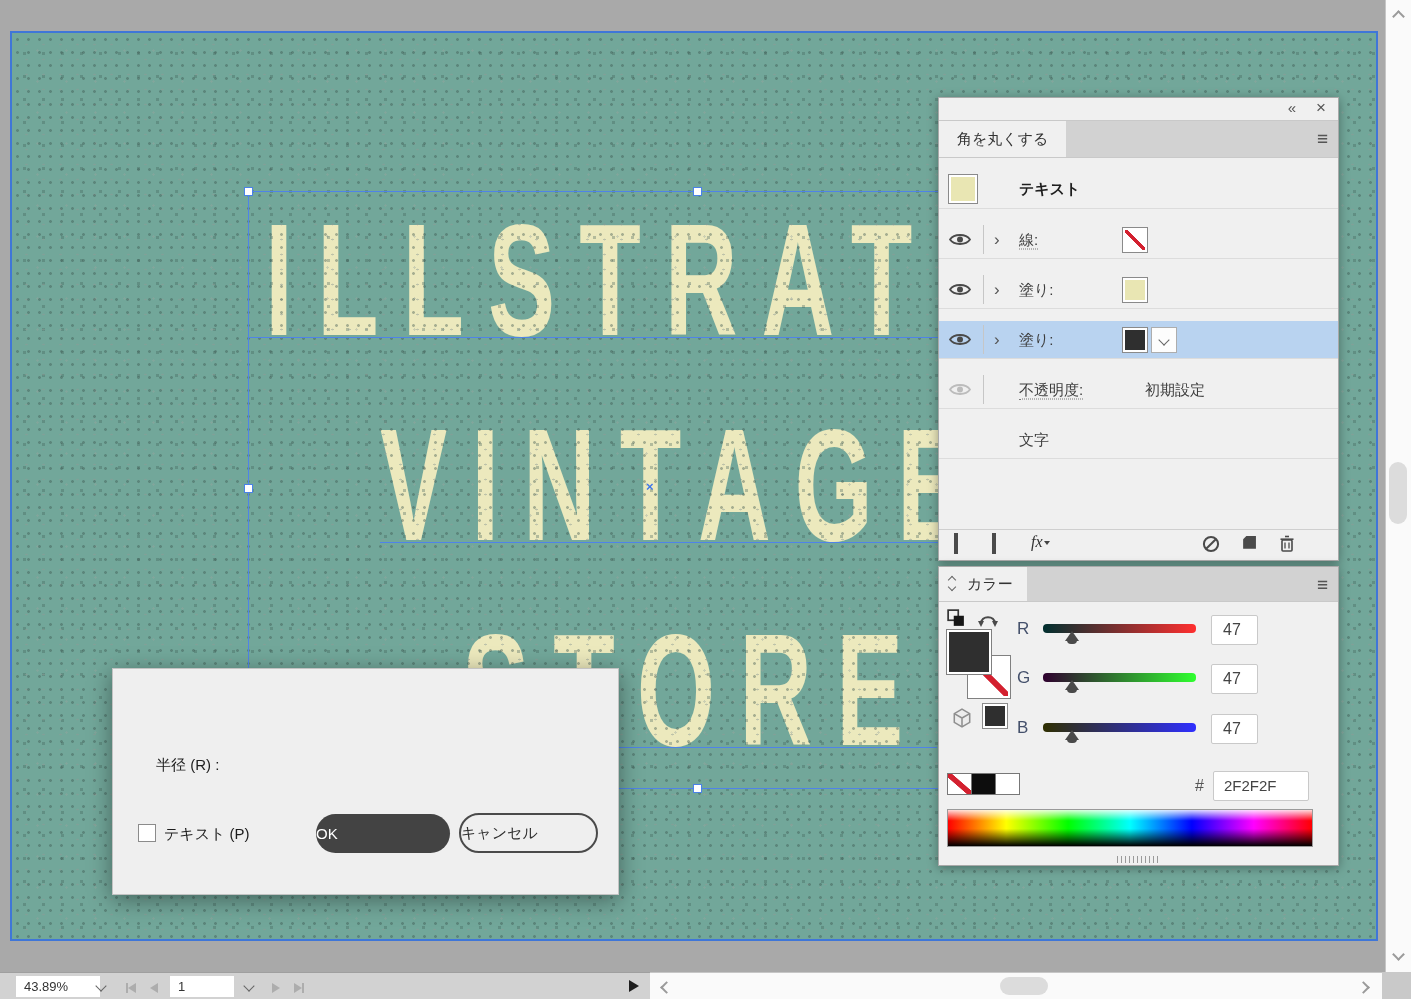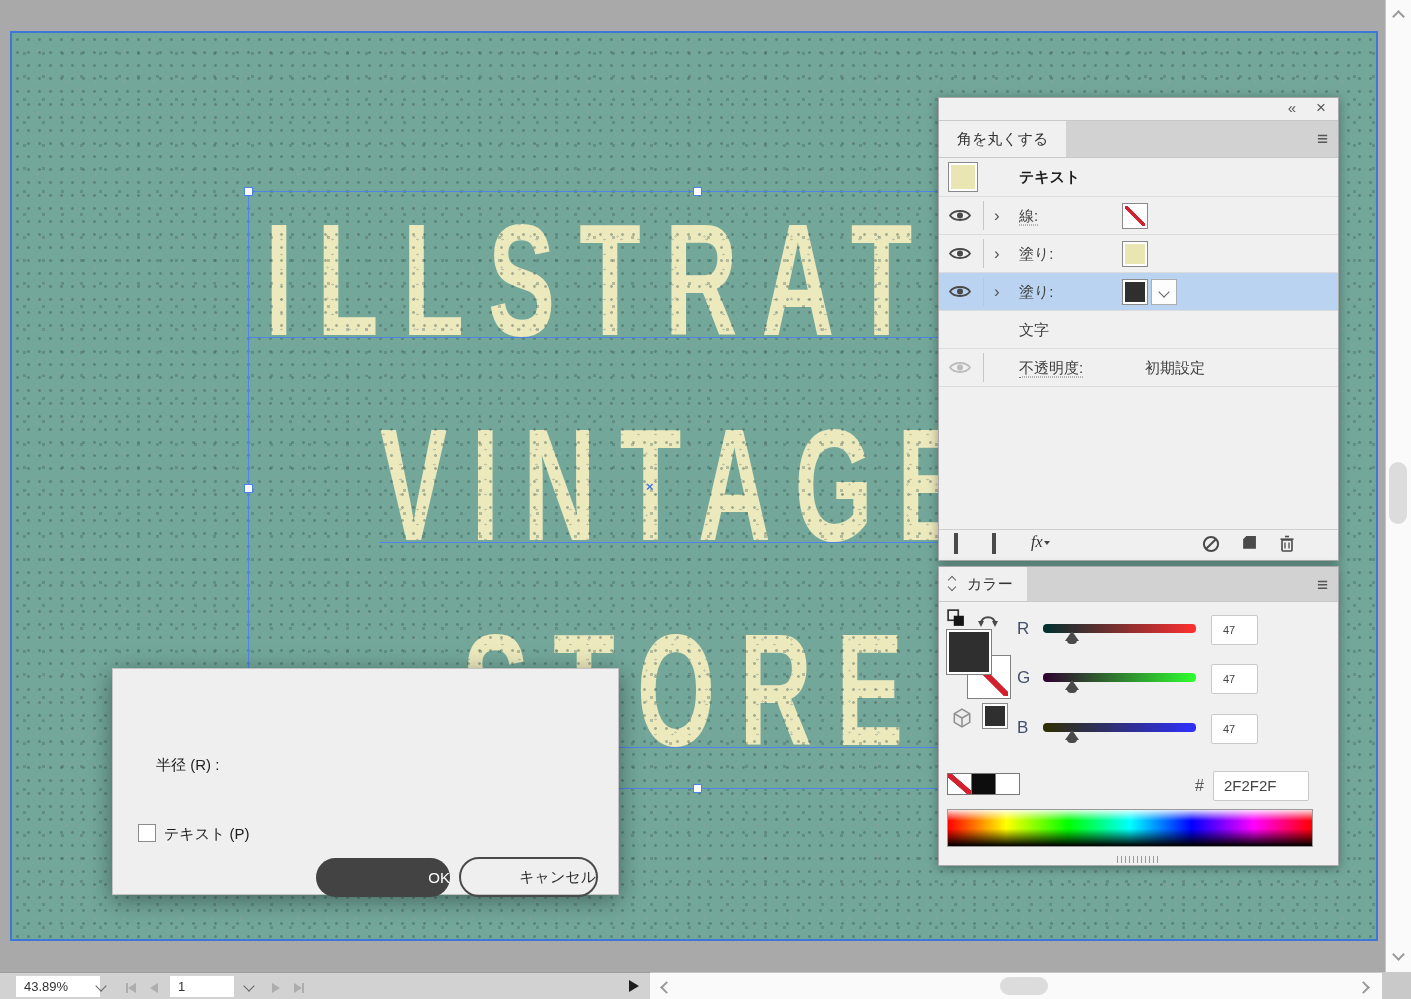--- a/index.html
+++ b/index.html
@@ -35,21 +35,21 @@
   .tab { position:absolute; left:0; top:0; height:36px; line-height:36px; padding:0 18px; background:#f0f0f0; color:#333; }
   .menu-ic { position:absolute; right:10px; top:7px; font-size:19px; color:#555; }
   .chev { display:inline-block; width:7px; height:7px; border-right:2px solid #555; border-bottom:2px solid #555; transform:rotate(45deg); }
   .chev.up { transform:rotate(-135deg); }
   .chev.left { transform:rotate(135deg); }
   .chev.right { transform:rotate(-45deg); }
   .chev.thin { border-width:1.5px; border-color:#666; }
   .chev.gray { border-color:#9a9a9a; }
 
   
-  .ap-row { position:relative; border-bottom:1px solid #dcdcdc; background:#f0f0f0; }
+  .ap-row { position:relative; border-bottom:1px solid #dcdcdc; background:#f0f0f0;margin-top:12px; }
   .row-title { height:38px; }
   .row-std { height:37px; }
   .row-sel { background:#b9d3f0; }
   .eye-btn { position:absolute; left:10px; top:50%; transform:translateY(-50%); width:24px; height:16px; }
   .eye-sep { position:absolute; left:44px; top:4px; bottom:4px; width:1px; background:#c6c6c6; }
   .row-chev { position:absolute; left:55px; top:50%; transform:translateY(-50%); font-size:17px; color:#555; }
   .row-label { position:absolute; left:80px; top:50%; transform:translateY(-50%); color:#3c3c3c; }
   .dotted-u { border-bottom:1px dotted #777; padding-bottom:1px; }
   .sw { box-sizing:border-box; border:2px solid #fff; outline:1px solid #8a8a8a; }
   .sw-cream { background:#e9e6b3; }
@@ -78,21 +78,21 @@
   .col-tab-label { position:absolute; left:28px; top:0; line-height:34px; color:#333; }
   .ch-label { position:absolute; left:78px; font-size:17px; color:#44506b; }
   .track { position:absolute; left:104px; width:153px; height:9px; border-radius:4px; }
   .tr-r { background:linear-gradient(to right, rgb(0,47,47), rgb(255,47,47)); }
   .tr-g { background:linear-gradient(to right, rgb(47,0,47), rgb(47,255,47)); }
   .tr-b { background:linear-gradient(to right, rgb(47,47,0), rgb(47,47,255)); }
   .th { position:absolute; left:22px; top:7px; width:0; height:0;
     border-left:7px solid transparent; border-right:7px solid transparent; border-bottom:10px solid #4a4a4a; }
   .th::after { content:""; position:absolute; left:-5px; top:9px; width:10px; height:4px; background:#4a4a4a; border-radius:0 0 4px 4px; }
   .val-box { position:absolute; left:272px; width:47px; height:30px; background:#fff; border:1px solid #c9c9c9;
-    box-sizing:border-box; border-radius:2px; font-size:11px; color:#444; line-height:28px; padding-left:11px; }
+    box-sizing:border-box; border-radius:2px; font-size:16px; color:#444; line-height:28px; padding-left:11px; }
   .big-sw { position:absolute; width:44px; height:44px; box-sizing:border-box; border:2px solid #fff; outline:1px solid #808080; }
   .mini-strip { position:absolute; left:8px; width:25px; height:22px; box-sizing:border-box; border:1px solid #777; }
   .hex-box { position:absolute; left:274px; width:96px; height:30px; background:#fff; border:1px solid #c9c9c9; border-radius:2px;
     box-sizing:border-box; line-height:28px; padding-left:10px; color:#444; }
   .spectrum { position:absolute; left:8px; width:366px; height:38px; border:1px solid #9a9a9a; box-sizing:border-box;
     background:
       linear-gradient(to bottom, rgba(255,255,255,.85), rgba(255,255,255,0) 30%, rgba(0,0,0,0) 52%, #000 100%),
       linear-gradient(to right, #f00 0%, #ff0 16%, #0f0 33%, #0ff 50%, #00f 67%, #f0f 84%, #f00 100%); }
   .grip { position:absolute; left:50%; bottom:2px; transform:translateX(-50%); width:44px; height:7px;
     background:repeating-linear-gradient(to right, #9a9a9a 0 1px, transparent 1px 4px); }
@@ -103,21 +103,21 @@
   .dlg-title { height:45px; background:#fff; line-height:45px; padding-left:16px; border-bottom:1px solid #e4e4e4; }
   .dlg-label { position:absolute; left:43px; top:87px; }
   .num-input { position:absolute; left:110px; top:79px; width:193px; height:33px; background:#fff;
     border:2px solid #2e75d4; border-radius:3px; box-sizing:border-box; display:flex; }
   .spin-col { width:26px; display:flex; flex-direction:column; align-items:center; justify-content:center; gap:3px; }
   .spin-col .chev { width:6px; height:6px; border-width:1.6px; border-color:#444; }
   .num-val { align-self:center; }
   .sel-text { background:#4f95f2; color:#0c2c55; padding:2px 3px; }
   .checkbox { position:absolute; left:25px; top:155px; width:16px; height:16px; background:#fff; border:1px solid #8b8b8b; }
   .cb-label { position:absolute; left:51px; top:156px; }
-  .btn { position:absolute; border-radius:20px; text-align:right; box-sizing:border-box;margin-top:44px; }
+  .btn { position:absolute; border-radius:20px; text-align:left; box-sizing:border-box; }
   .btn-ok { left:203px; top:145px; width:134px; height:39px; background:#434343; color:#fff; line-height:39px; }
   .btn-cancel { left:346px; top:144px; width:139px; height:40px; background:transparent; border:2px solid #4a4a4a;
     color:#2e2e2e; line-height:36px; }
 
   
   .status { position:absolute; left:0; bottom:0; width:1411px; height:27px; background:#d2d2d2; border-top:1px solid #9f9f9f;
     box-sizing:border-box; z-index:8; font-size:13px; color:#333; }
   .sb-box { position:absolute; top:3px; height:21px; background:#fff; line-height:21px; padding-left:8px; box-sizing:border-box; }
   .sb-chev { position:absolute; top:3px; width:26px; height:21px; text-align:center; line-height:19px; }
   .tri { display:inline-block; width:0; height:0; border-top:5px solid transparent; border-bottom:5px solid transparent; }
@@ -218,33 +218,33 @@
           </svg>
       </span>
       <div class="eye-sep"></div>
       <span class="row-chev">›</span>
       <span class="row-label">塗り:</span>
       <div class="sw sw-dark row-sw"></div>
       <div class="dd-btn"><span class="chev thin"></span></div>
     </div>
 
     <div class="ap-row row-std">
-      <span class="row-label">文字</span>
-    </div>
-
-    <div class="ap-row row-std">
       <span class="eye-btn">
         <svg width="22" height="15" viewBox="0 0 22 15">
             <path d="M1 7.5 C5 1.5 17 1.5 21 7.5 C17 13.5 5 13.5 1 7.5 Z" fill="none" stroke="#bcbcbc" stroke-width="1.8"></path>
             <circle cx="11" cy="7.5" r="3" fill="#bcbcbc"></circle>
           </svg>
       </span>
       <div class="eye-sep"></div>
       <span class="row-label"><span class="dotted-u">不透明度:</span></span>
       <span class="op-value">初期設定</span>
+    </div>
+
+    <div class="ap-row row-std">
+      <span class="row-label">文字</span>
     </div>
 
     <div class="ap-bottom">
       <span class="ic-btn" style="left:15px;"><span class="sq-outline"></span></span>
       <span class="ic-btn" style="left:53px;"><span class="sq-filled"></span></span>
       <span class="ic-btn fx-ic" style="left:92px; top:3px;"><span>fx</span><span class="dn"></span></span>
       <span class="ic-btn" style="left:263px;">
         <svg width="18" height="18" viewBox="0 0 16 16">
             <circle cx="8" cy="8" r="6.3" fill="none" stroke="#4a4a4a" stroke-width="1.8"></circle>
             <line x1="3.7" y1="12.3" x2="12.3" y2="3.7" stroke="#4a4a4a" stroke-width="1.8"></line>

